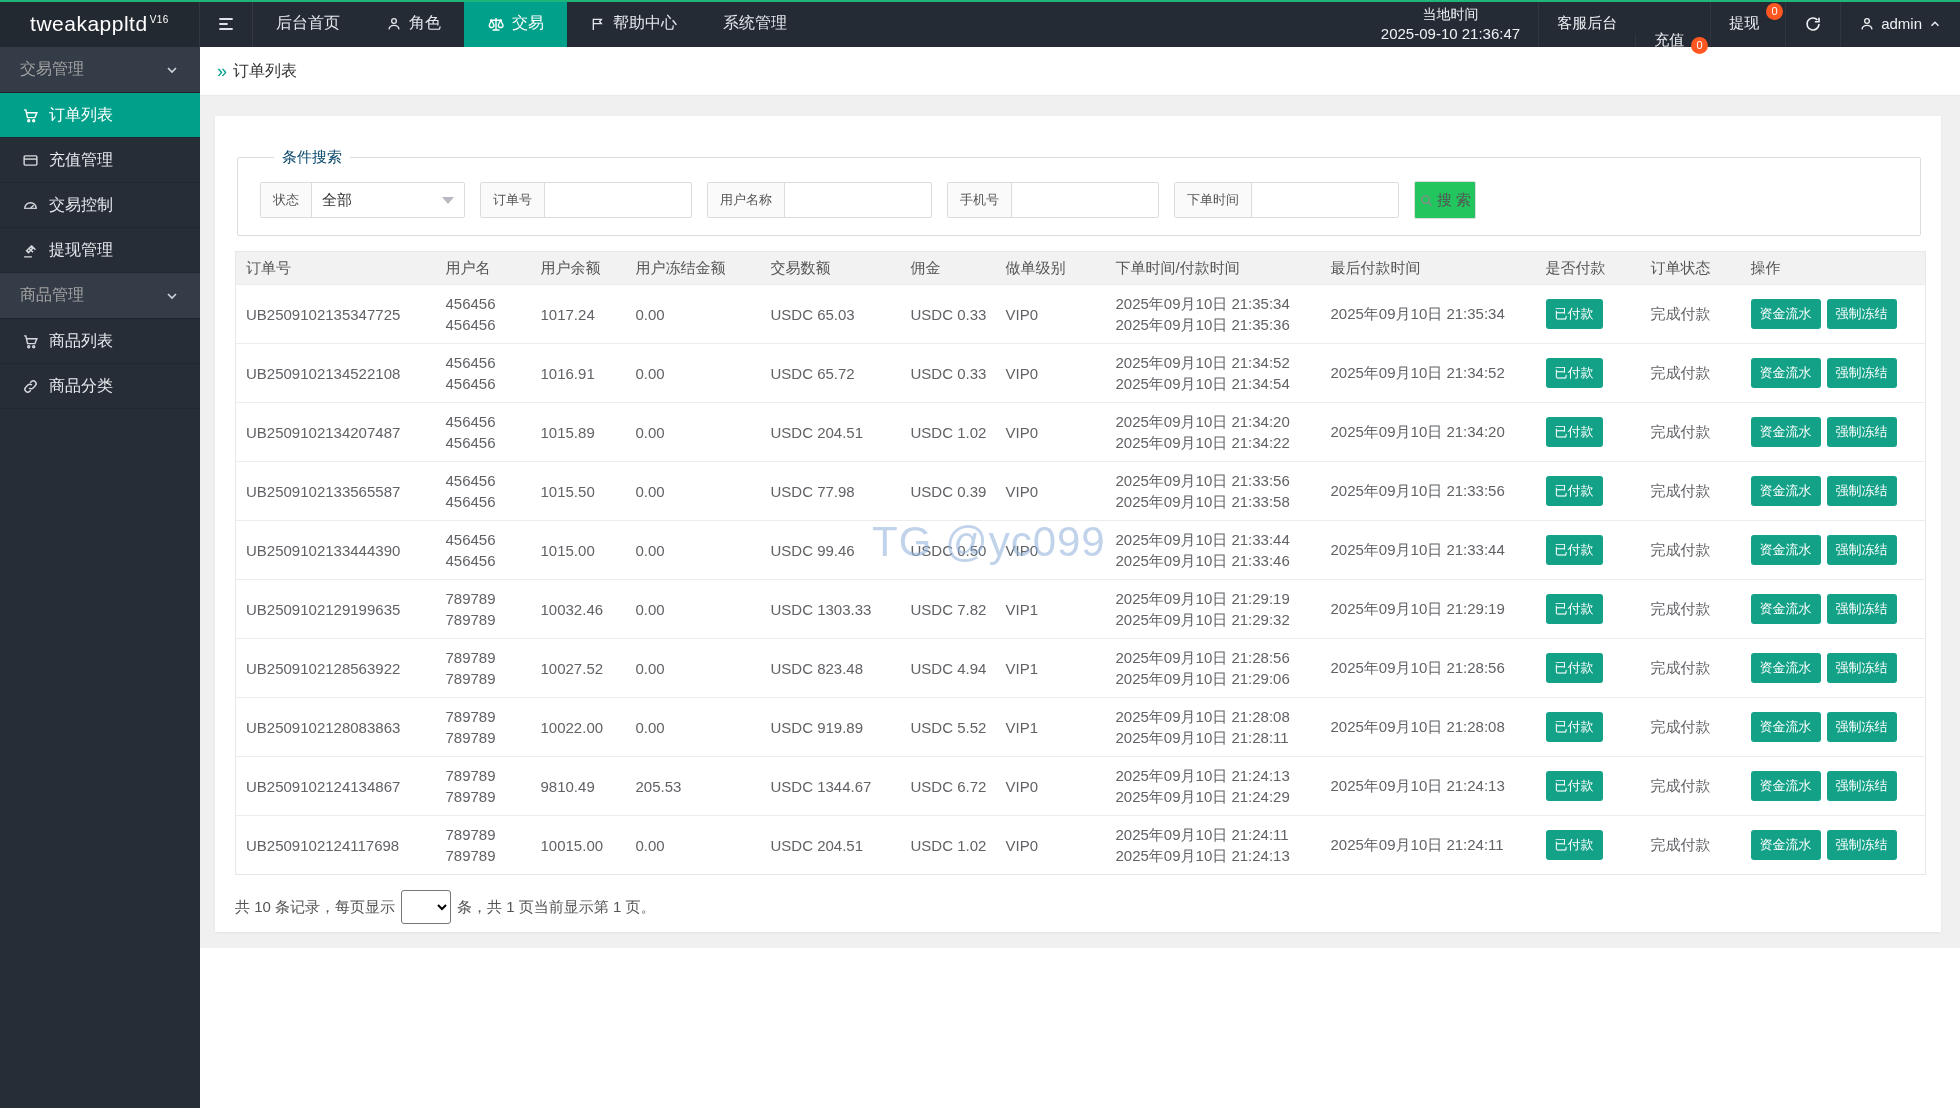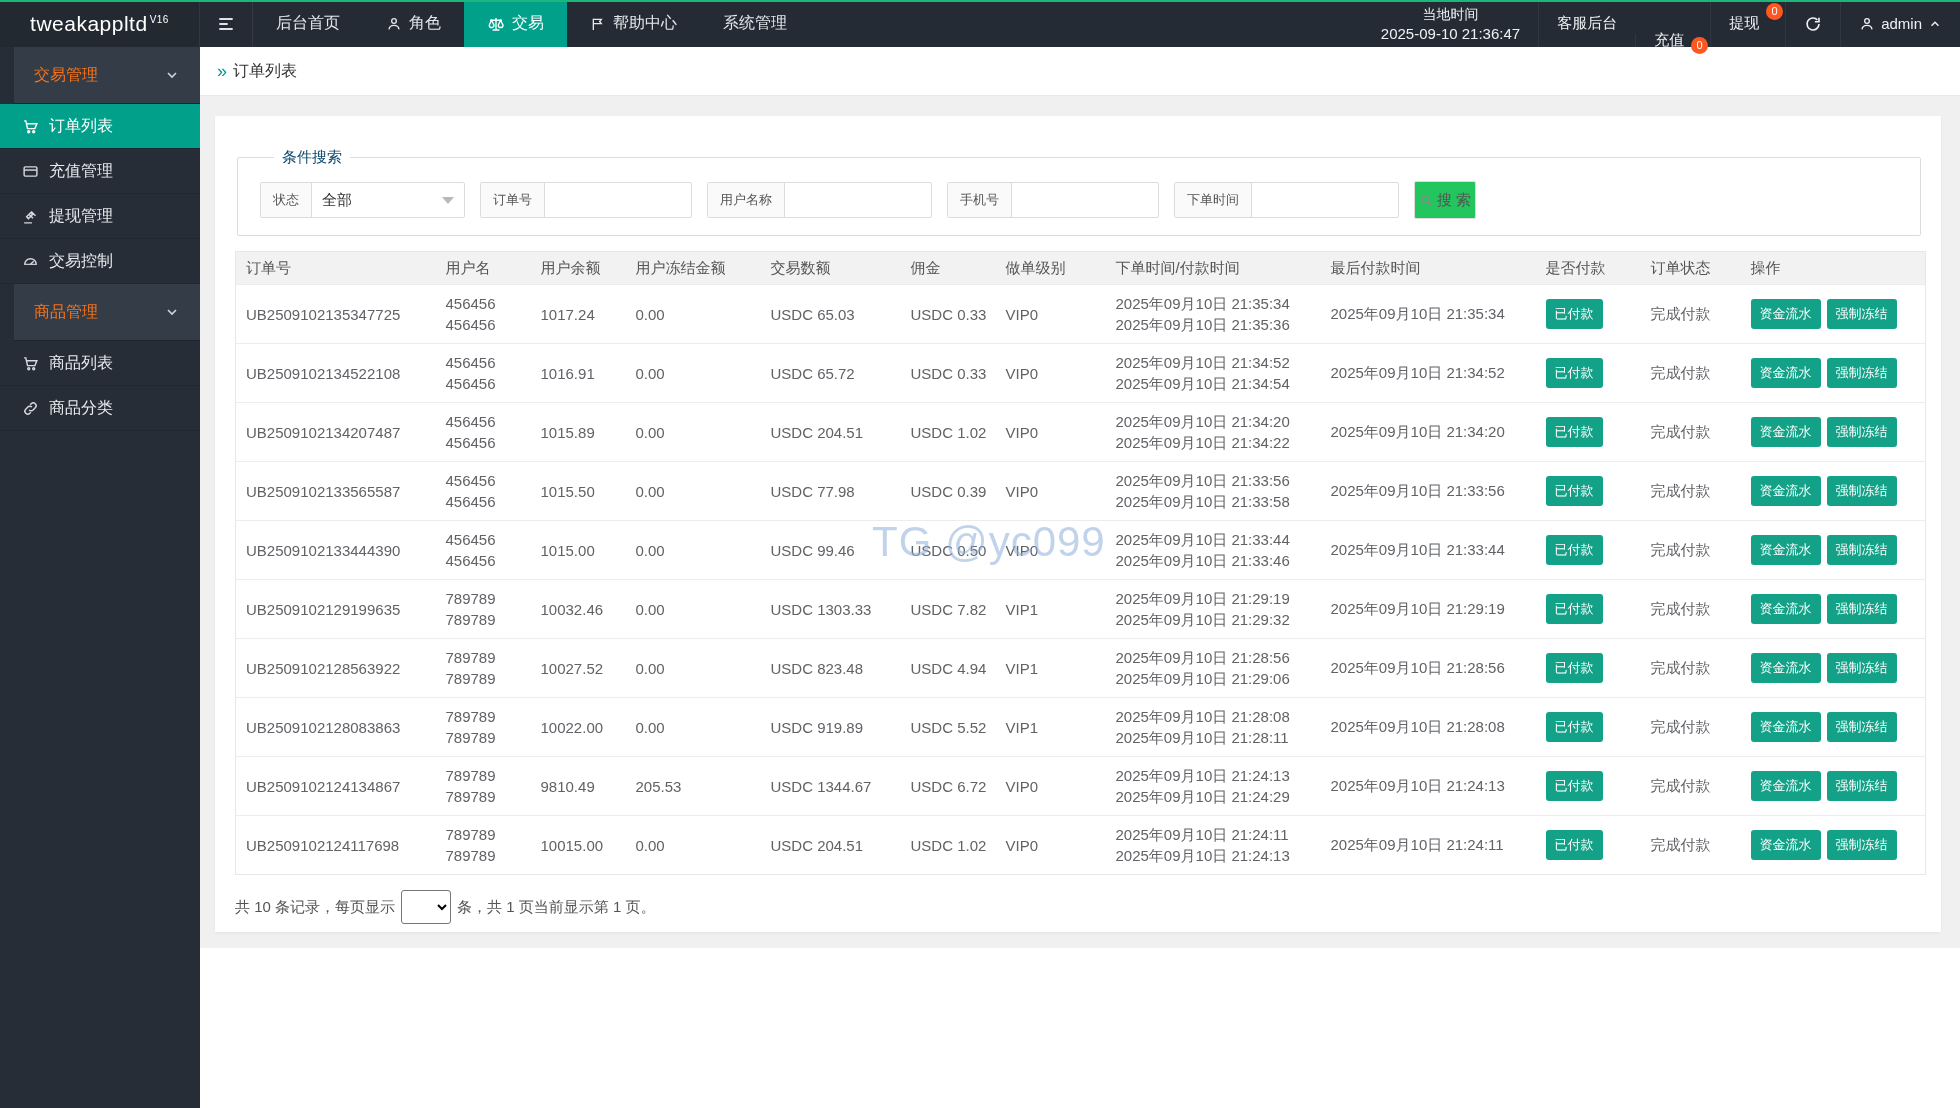--- a/index.html
+++ b/index.html
@@ -19,21 +19,21 @@
   .nav-cell { display:flex; align-items:center; padding:0 18px; border-left:1px solid rgba(255,255,255,.06); font-size:15px; color:#eef1f4; cursor:pointer; position:relative; }
   .time-cell { flex-direction:column; justify-content:center; line-height:19px; cursor:default; border-left:none; }
   .time-label { font-size:14px; text-align:center; }
   .time-value { font-size:15px; }
   .badge { position:absolute; top:3px; right:2px; min-width:17px; height:17px; border-radius:9px; background:#ff5722; color:#fff; font-size:11px; line-height:17px; text-align:center; padding:0 3px; }
   .admin-cell { gap:6px; }
   svg.ic { display:block; }
 
   
   .sidebar { position:absolute; top:47px; left:0; width:200px; height:1061px; background:#272d37; z-index:40; }
-  .side-group-header { height:57px; display:flex; align-items:center; padding:0 20px; background:#343c48; color:#f97316; font-size:16px; cursor:pointer; border-bottom:1px solid #20252d;margin-left:14px; }
+  .side-group-header { height:46px; display:flex; align-items:center; padding:0 20px; background:#343c48; color:#a3a3a3; font-size:16px; cursor:pointer; border-bottom:1px solid #20252d; }
   .side-group-header .chev { margin-left:auto; color:#cfd4da; }
   .side-item { height:45px; display:flex; align-items:center; gap:10px; padding:0 22px; color:#e7eaee; font-size:16px; cursor:pointer; background:#272d37; border-bottom:1px solid #222831; }
   .side-item.active { background:#00a08b; color:#fff; }
   .side-item .sic { color:#d6dade; }
   .side-item.active .sic { color:#fff; }
 
   
   .main { position:absolute; top:47px; left:200px; width:1760px; height:1061px; background:#fff; }
   .breadcrumb-bar { height:49px; background:#fff; border-bottom:1px solid #e9e9e9; display:flex; align-items:center; padding-left:17px; }
   .crumb-caret { color:#00a08b; font-size:18px; margin-right:6px; }
@@ -163,31 +163,31 @@
   </div>
   <div class="side-item">
     <svg class="sic ic" width="17" height="17" viewBox="0 0 24 24" fill="none" stroke="currentColor" stroke-width="2">
         <rect x="3" y="5.5" width="18" height="13" rx="1.5"></rect>
         <path d="M3 10h18"></path>
       </svg>
     <span>充值管理</span>
   </div>
   <div class="side-item">
     <svg class="sic ic" width="17" height="17" viewBox="0 0 24 24" fill="none" stroke="currentColor" stroke-width="2">
-        <path d="M13 5l6 6M9.5 8.5l6 6M12.5 6.5L6.5 12.5l2.5 2.5 6-6zM3 21h11"></path>
-      </svg>
-    <span>提现管理</span>
-  </div>
-  <div class="side-item">
-    <svg class="sic ic" width="17" height="17" viewBox="0 0 24 24" fill="none" stroke="currentColor" stroke-width="2">
         <path d="M4 16a8 8 0 0116 0"></path>
         <path d="M12 16l4.5-4.5"></path>
         <path d="M3 16h18" stroke-width="1.6"></path>
       </svg>
     <span>交易控制</span>
+  </div>
+  <div class="side-item">
+    <svg class="sic ic" width="17" height="17" viewBox="0 0 24 24" fill="none" stroke="currentColor" stroke-width="2">
+        <path d="M13 5l6 6M9.5 8.5l6 6M12.5 6.5L6.5 12.5l2.5 2.5 6-6zM3 21h11"></path>
+      </svg>
+    <span>提现管理</span>
   </div>
   <div class="side-group-header">
     <span>商品管理</span>
     <svg class="chev ic" width="16" height="16" viewBox="0 0 24 24" fill="none" stroke="currentColor" stroke-width="2.4">
         <path d="M6 9l6 6 6-6"></path>
       </svg>
   </div>
   <div class="side-item">
     <svg class="sic ic" width="17" height="17" viewBox="0 0 24 24" fill="none" stroke="currentColor" stroke-width="2">
         <path d="M3 4h2.4l2.4 11h10.4L21 8H7"></path>

